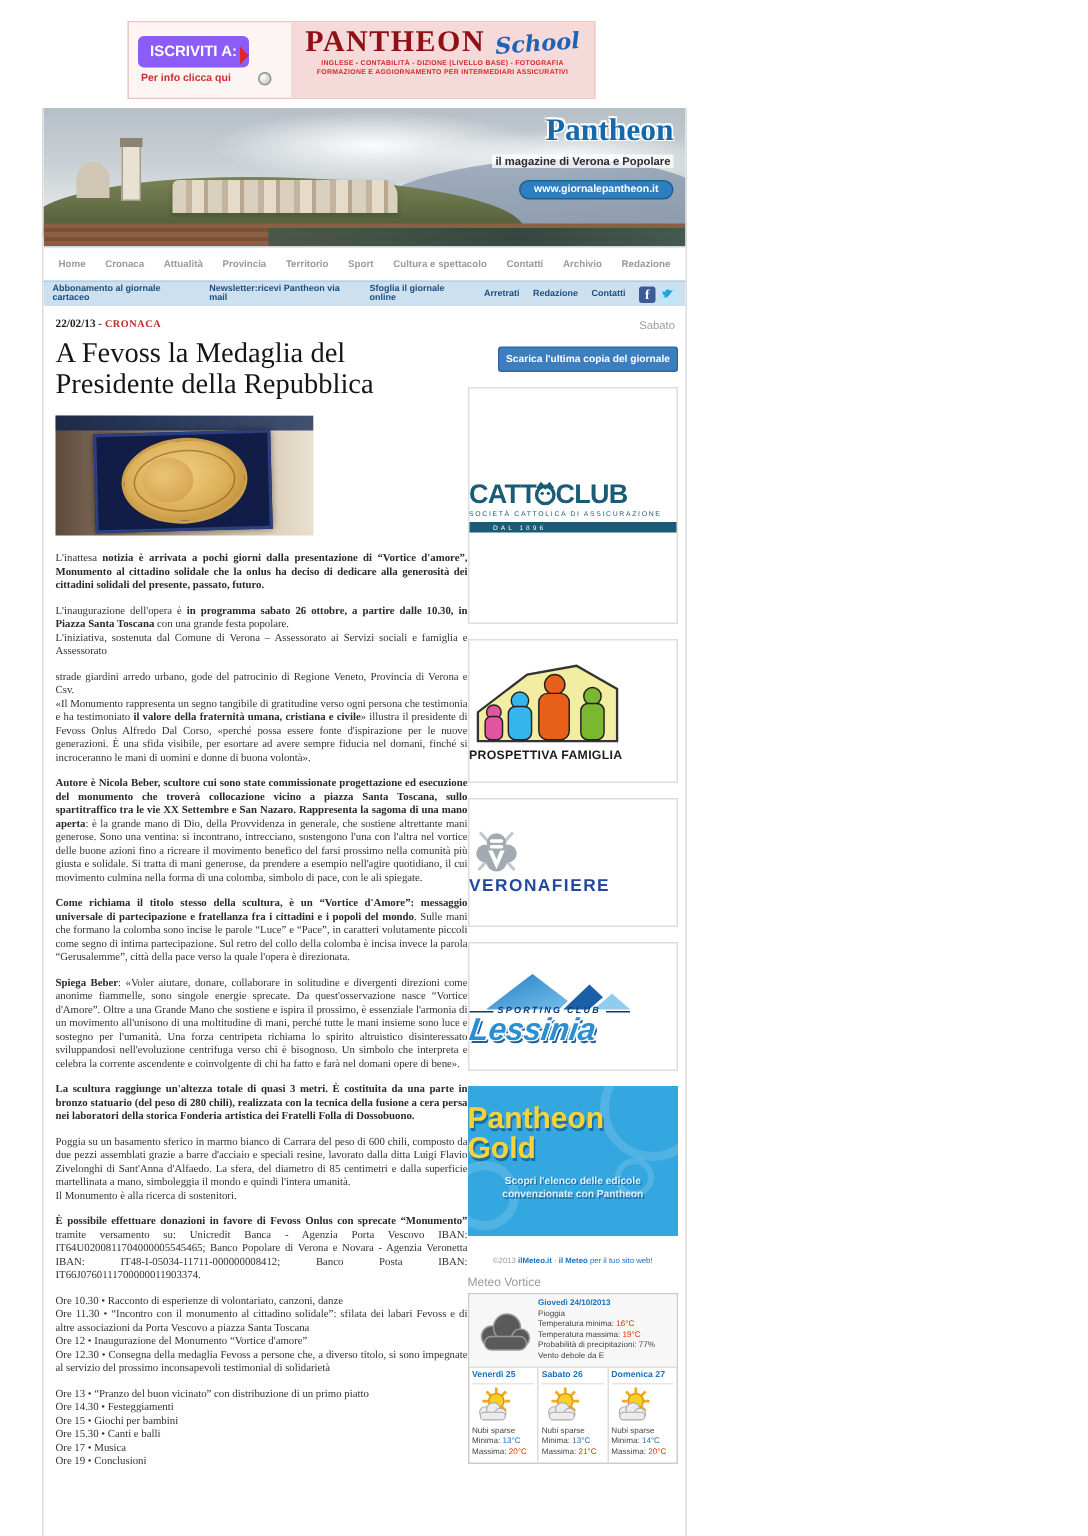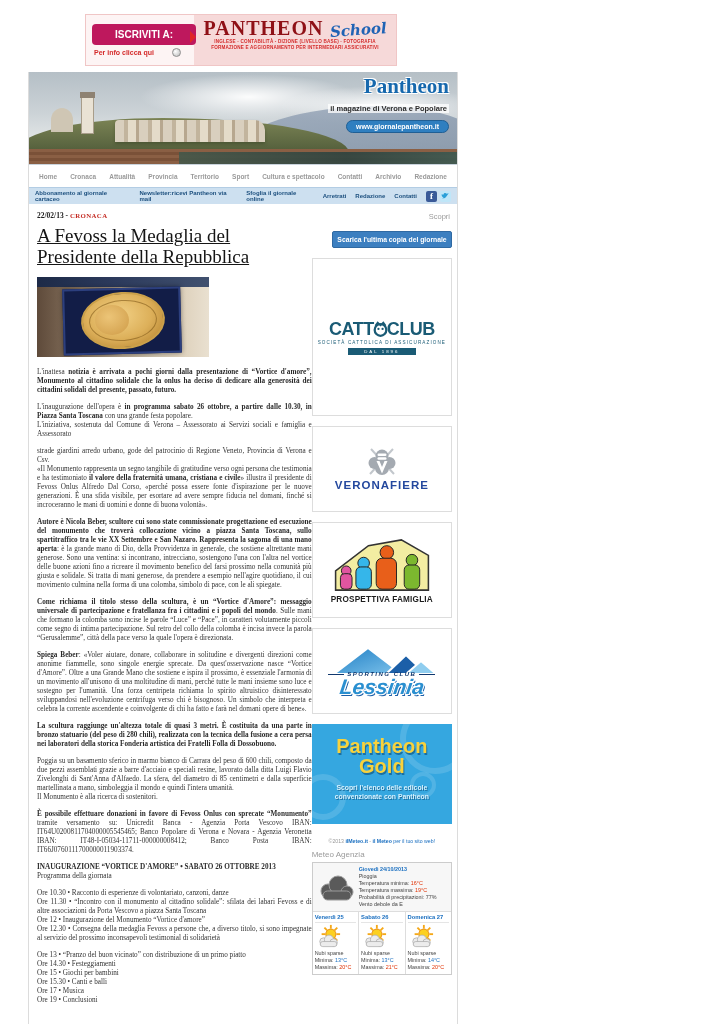--- a/index.html
+++ b/index.html
@@ -3,22 +3,22 @@
 <meta charset="utf-8">
 <style>
   * { margin:0; padding:0; box-sizing:border-box; }
   html,body { width:725px; height:1024px; background:#fff; overflow:hidden;
     font-family:"Liberation Sans", sans-serif; }
 
   
   .top-banner { position:absolute; left:85px; top:14px; width:312px; height:52px;
     display:flex; background:#fbe9e9; border:1px solid #f0c6c6; }
   .tb-left { width:108px; position:relative; background:#fdf4f4; }
-  .tb-bubble { position:absolute; left:6px; top:9px; width:104px; height:21px;
-    background:#be185d; border-radius:4px; color:#fff; font-weight:bold; font-size:10px;
+  .tb-bubble { position:absolute; left:6px; top:9px; width:74px; height:21px;
+    background:#8b5cf6; border-radius:4px; color:#fff; font-weight:bold; font-size:10px;
     display:flex; align-items:center; justify-content:center; }
   .tb-bubble::after { content:""; position:absolute; right:-6px; bottom:2px;
     border:6px solid transparent; border-left-color:#e02525; }
   .tb-info { position:absolute; left:8px; top:34px; font-size:7px; font-weight:bold; color:#d42a2a; }
   .tb-cursor { position:absolute; left:86px; top:33px; width:9px; height:9px; border-radius:50%;
     background:radial-gradient(circle at 35% 35%, #fff, #b9b9b9); border:1px solid #8f8f8f; }
   .tb-right { flex:1; background:#f6d9d9; text-align:center; padding-top:3px; overflow:hidden; }
   .tb-brand { font-family:"Liberation Serif", serif; font-weight:bold; font-size:20px;
     color:#8f1016; letter-spacing:1px; line-height:20px; display:inline-block; }
   .tb-brand2 { font-family:"DejaVu Serif", serif; font-style:italic; font-weight:bold;
@@ -75,21 +75,21 @@
   .tw { background:#bfe6f8; }
 
   
   .content { display:flex; padding:7px 5px 0 8px; }
   .main-col { width:276px; }
   .sidebar { width:141px; margin-left:auto; }
 
   .meta { font-family:"Liberation Serif", serif; font-size:7.5px; font-weight:bold; color:#222; }
   .meta .cat { color:#c42a22; font-size:6.8px; letter-spacing:.4px; }
   .title { font-family:"Liberation Serif", serif; font-weight:normal; font-size:19px;
-    line-height:21px; color:#151515; margin:5px 0 10px;text-decoration:underline; }
+    line-height:21px; color:#151515; margin:5px 0 10px; }
 
   
   .photo { position:relative; width:172px; height:80px; margin:0 0 11px;
     background:linear-gradient(90deg,#5e4a3a 0%,#84705c 22%,#b3a38d 48%,#cdc2ae 68%,#dccfb9 82%,#e9e0d0 100%);
     overflow:hidden; }
   .photo-top { position:absolute; top:0; left:0; right:0; height:10px;
     background:linear-gradient(90deg,#1d2a47,#2c3a5c 45%,#41516f); }
   .medal-box { position:absolute; left:26px; top:11px; width:118px; height:66px;
     background:#121d47; border:2px solid #2c3f7e; transform:rotate(-1.5deg);
     box-shadow:0 0 5px rgba(0,0,0,.45); }
@@ -105,21 +105,21 @@
   .para { font-family:"Liberation Serif", serif; font-size:7.2px; line-height:9px; color:#333;
     text-align:justify; white-space:pre-line; margin:0 0 8px; }
   .para strong { font-weight:bold; color:#2b2b2b; }
 
   
   .search-label { text-align:right; font-size:7.5px; color:#9c9c9c; margin:1px 2px 10px 0; }
   .dl-btn { display:block; margin-left:auto; width:120px; background:#3c7fc0; color:#fff;
     font-size:6.8px; font-weight:bold; text-align:center; padding:4px 2px; border-radius:2px;
     border:1px solid #2f69a2; cursor:pointer; }
   .sb-box { border:1px solid #ddd; background:#fff; margin-top:10px; display:flex;
-    flex-direction:column; align-items:center; justify-content:center; cursor:pointer; }
+    flex-direction:column; justify-content:center; cursor:pointer; }
   .box-cattolica { height:158px; }
   .cat-name { display:flex; align-items:center; color:#1a5b75; font-weight:bold; font-size:18px;
     letter-spacing:-.5px; line-height:18px; }
   .cat-sub { font-size:4.6px; letter-spacing:1.1px; color:#1a5b75; margin-top:2px; }
   .cat-bar { background:#1a5b75; color:#fff; font-size:4.4px; letter-spacing:2px;
     padding:1px 16px; margin-top:3px; }
   .box-verona { height:86px; }
   .vf-label { color:#24489e; font-weight:bold; font-size:11.5px; letter-spacing:1px; margin-top:2px; }
   .box-prosp { height:96px; }
   .pf-label { font-size:8.2px; font-weight:bold; color:#1d1d1d; letter-spacing:.2px; margin-top:1px; }
@@ -250,88 +250,86 @@
 L'iniziativa, sostenuta dal Comune di Verona – Assessorato ai Servizi sociali e famiglia e Assessorato</span></p>
           <p class="para"><span>strade giardini arredo urbano, gode del patrocinio di Regione Veneto, Provincia di Verona e Csv.
 «Il Monumento rappresenta un segno tangibile di gratitudine verso ogni persona che testimonia e ha testimoniato </span><strong>il valore della fraternità umana, cristiana e civile</strong><span>» illustra il presidente di Fevoss Onlus Alfredo Dal Corso, «perché possa essere fonte d'ispirazione per le nuove generazioni. È una sfida visibile, per esortare ad avere sempre fiducia nel domani, finché si incroceranno le mani di uomini e donne di buona volontà».</span></p>
           <p class="para"><strong>Autore è Nicola Beber, scultore cui sono state commissionate progettazione ed esecuzione del monumento che troverà collocazione vicino a piazza Santa Toscana, sullo spartitraffico tra le vie XX Settembre e San Nazaro. Rappresenta la sagoma di una mano aperta</strong><span>: è la grande mano di Dio, della Provvidenza in generale, che sostiene altrettante mani generose. Sono una ventina: si incontrano, intrecciano, sostengono l'una con l'altra nel vortice delle buone azioni fino a ricreare il movimento benefico del farsi prossimo nella comunità più giusta e solidale. Si tratta di mani generose, da prendere a esempio nell'agire quotidiano, il cui movimento culmina nella forma di una colomba, simbolo di pace, con le ali spiegate.</span></p>
           <p class="para"><strong>Come richiama il titolo stesso della scultura, è un “Vortice d'Amore”: messaggio universale di partecipazione e fratellanza fra i cittadini e i popoli del mondo</strong><span>. Sulle mani che formano la colomba sono incise le parole “Luce” e “Pace”, in caratteri volutamente piccoli come segno di intima partecipazione. Sul retro del collo della colomba è incisa invece la parola “Gerusalemme”, città della pace verso la quale l'opera è direzionata.</span></p>
           <p class="para"><strong>Spiega Beber</strong><span>: «Voler aiutare, donare, collaborare in solitudine e divergenti direzioni come anonime fiammelle, sono singole energie sprecate. Da quest'osservazione nasce “Vortice d'Amore”. Oltre a una Grande Mano che sostiene e ispira il prossimo, è essenziale l'armonia di un movimento all'unisono di una moltitudine di mani, perché tutte le mani insieme sono luce e sostegno per l'umanità. Una forza centripeta richiama lo spirito altruistico disinteressato sviluppandosi nell'evoluzione centrifuga verso chi è bisognoso. Un simbolo che interpreta e celebra la corrente ascendente e coinvolgente di chi ha fatto e farà nel domani opere di bene».</span></p>
           <p class="para"><strong>La scultura raggiunge un'altezza totale di quasi 3 metri. È costituita da una parte in bronzo statuario (del peso di 280 chili), realizzata con la tecnica della fusione a cera persa nei laboratori della storica Fonderia artistica dei Fratelli Folla di Dossobuono.</strong></p>
           <p class="para"><span>Poggia su un basamento sferico in marmo bianco di Carrara del peso di 600 chili, composto da due pezzi assemblati grazie a barre d'acciaio e speciali resine, lavorato dalla ditta Luigi Flavio Zivelonghi di Sant'Anna d'Alfaedo. La sfera, del diametro di 85 centimetri e dalla superficie martellinata a mano, simboleggia il mondo e quindi l'intera umanità.
 Il Monumento è alla ricerca di sostenitori.</span></p>
           <p class="para"><strong>È possibile effettuare donazioni in favore di Fevoss Onlus con sprecate “Monumento”</strong><span> tramite versamento su: Unicredit Banca - Agenzia Porta Vescovo IBAN: IT64U0200811704000005545465; Banco Popolare di Verona e Novara - Agenzia Veronetta IBAN: IT48-I-05034-11711-000000008412; Banco Posta IBAN: IT66J0760111700000011903374.</span></p>
-          <p class="para"><strong>INAUGURAZIONE “VORTICE D'AMORE” • SABATO 26 OTTOBRE 2013</strong><span>
-Programma della giornata</span></p>
           <p class="para"><span>Ore 10.30 • Racconto di esperienze di volontariato, canzoni, danze
 Ore 11.30 • “Incontro con il monumento al cittadino solidale”: sfilata dei labari Fevoss e di altre associazioni da Porta Vescovo a piazza Santa Toscana
 Ore 12 • Inaugurazione del Monumento “Vortice d'amore”
 Ore 12.30 • Consegna della medaglia Fevoss a persone che, a diverso titolo, si sono impegnate al servizio del prossimo inconsapevoli testimonial di solidarietà</span></p>
           <p class="para"><span>Ore 13 • “Pranzo del buon vicinato” con distribuzione di un primo piatto
 Ore 14.30 • Festeggiamenti
 Ore 15 • Giochi per bambini
 Ore 15.30 • Canti e balli
 Ore 17 • Musica
 Ore 19 • Conclusioni</span></p>
         </div>
     </div>
 
     <div class="sidebar">
-      <div class="search-label">Scopri</div>
+      <div class="search-label">Sabato</div>
       <button class="dl-btn">Scarica l'ultima copia del giornale</button>
 
       <div class="sb-box box-cattolica">
         <div class="cat-name">
           <span>CATT</span>
           <svg width="15" height="16" viewBox="0 0 16 17" style="margin:0 -1px;">
             <path d="M2.5 5 L5 1.5 L8 4.5 L11 1.5 L13.5 5" fill="none" stroke="#1a5b75" stroke-width="1.8"></path>
             <circle cx="8" cy="9.5" r="6.2" fill="none" stroke="#1a5b75" stroke-width="2.4"></circle>
             <circle cx="5.8" cy="8.4" r="1.2" fill="#1a5b75"></circle>
             <circle cx="10.2" cy="8.4" r="1.2" fill="#1a5b75"></circle>
           </svg>
           <span>CLUB</span>
         </div>
         <div class="cat-sub">SOCIETÀ CATTOLICA DI ASSICURAZIONE</div>
         <div class="cat-bar">DAL 1896</div>
+      </div>
+
+      <div class="sb-box box-prosp">
+        <svg width="104" height="58" viewBox="0 0 104 60">
+          <path d="M4 56 L4 36 L38 10 L72 4 L100 20 L100 56 Z" fill="#f3eda2" stroke="#333" stroke-width="1.6"></path>
+          <g stroke="#222" stroke-width="1">
+            <circle cx="15" cy="36" r="5" fill="#e055a0"></circle>
+            <rect x="9" y="39" width="12" height="16" rx="4" fill="#e055a0"></rect>
+            <circle cx="33" cy="28" r="6" fill="#35b6ea"></circle>
+            <rect x="25" y="32" width="16" height="23" rx="5" fill="#35b6ea"></rect>
+            <circle cx="57" cy="17" r="7" fill="#e85f1a"></circle>
+            <rect x="46" y="23" width="21" height="32" rx="6" fill="#e85f1a"></rect>
+            <circle cx="83" cy="25" r="6" fill="#7cb82f"></circle>
+            <rect x="75" y="30" width="16" height="25" rx="5" fill="#7cb82f"></rect>
+          </g>
+        </svg>
+        <div class="pf-label">PROSPETTIVA FAMIGLIA</div>
       </div>
 
       <div class="sb-box box-verona">
         <svg width="36" height="30" viewBox="0 0 36 30">
           <line x1="7" y1="2" x2="30" y2="27" stroke="#c2c7cc" stroke-width="2"></line>
           <line x1="29" y1="2" x2="6" y2="27" stroke="#c2c7cc" stroke-width="2"></line>
           <g fill="#a4aab1">
             <circle cx="18" cy="9" r="6.5"></circle>
             <circle cx="10.5" cy="16" r="6"></circle>
             <circle cx="25.5" cy="16" r="6"></circle>
             <circle cx="18" cy="21" r="7"></circle>
           </g>
           <rect x="13.5" y="6.5" width="9" height="2.4" rx="1.2" fill="#fff"></rect>
           <rect x="13.5" y="10.3" width="9" height="2.4" rx="1.2" fill="#fff"></rect>
           <path d="M12.5 14 L18 26.5 L23.5 14 L20.5 14 L18 20 L15.5 14 Z" fill="#fff"></path>
         </svg>
         <div class="vf-label">VERONAFIERE</div>
       </div>
 
-      <div class="sb-box box-prosp">
-        <svg width="104" height="58" viewBox="0 0 104 60">
-          <path d="M4 56 L4 36 L38 10 L72 4 L100 20 L100 56 Z" fill="#f3eda2" stroke="#333" stroke-width="1.6"></path>
-          <g stroke="#222" stroke-width="1">
-            <circle cx="15" cy="36" r="5" fill="#e055a0"></circle>
-            <rect x="9" y="39" width="12" height="16" rx="4" fill="#e055a0"></rect>
-            <circle cx="33" cy="28" r="6" fill="#35b6ea"></circle>
-            <rect x="25" y="32" width="16" height="23" rx="5" fill="#35b6ea"></rect>
-            <circle cx="57" cy="17" r="7" fill="#e85f1a"></circle>
-            <rect x="46" y="23" width="21" height="32" rx="6" fill="#e85f1a"></rect>
-            <circle cx="83" cy="25" r="6" fill="#7cb82f"></circle>
-            <rect x="75" y="30" width="16" height="25" rx="5" fill="#7cb82f"></rect>
-          </g>
-        </svg>
-        <div class="pf-label">PROSPETTIVA FAMIGLIA</div>
-      </div>
-
       <div class="sb-box box-less">
         <svg width="112" height="30" viewBox="0 0 112 30">
           <defs>
             <linearGradient id="pk" x1="0" y1="0" x2="1" y2="1">
               <stop offset="0" stop-color="#1f7ec4"></stop>
                 <stop offset="1" stop-color="#7fc4ec"></stop>
             </linearGradient>
           </defs>
           <path d="M8 29 L42 3 L76 29 Z" fill="url(#pk)" stroke="#fff" stroke-width="2"></path>
           <path d="M60 29 L80 10 L100 29 Z" fill="#1b5fa8" stroke="#fff" stroke-width="2"></path>
@@ -349,21 +347,21 @@
         <div class="gold-l2">Gold</div>
         <div class="gold-sub">
           <span>Scopri l'elenco delle edicole</span><br>
           <span>convenzionate con Pantheon</span>
         </div>
       </div>
 
       <div class="meteo-attr">
         <span>©2013 </span><span class="blu">ilMeteo.it</span><span> - </span><span class="blu">il Meteo</span><span class="blu2"> per il tuo sito web!</span>
       </div>
-      <div class="meteo-title">Meteo Agenzia</div>
+      <div class="meteo-title">Meteo Vortice</div>
 
       <div class="meteo-widget">
         <div class="meteo-today">
           <svg width="40" height="30" viewBox="0 0 40 30">
             <g fill="#5a5a5a" stroke="#9a9a9a" stroke-width="1">
               <circle cx="12" cy="19" r="7"></circle>
               <circle cx="22" cy="13" r="9"></circle>
               <circle cx="31" cy="20" r="6"></circle>
               <rect x="7" y="19" width="28" height="9" rx="4.5"></rect>
             </g>

